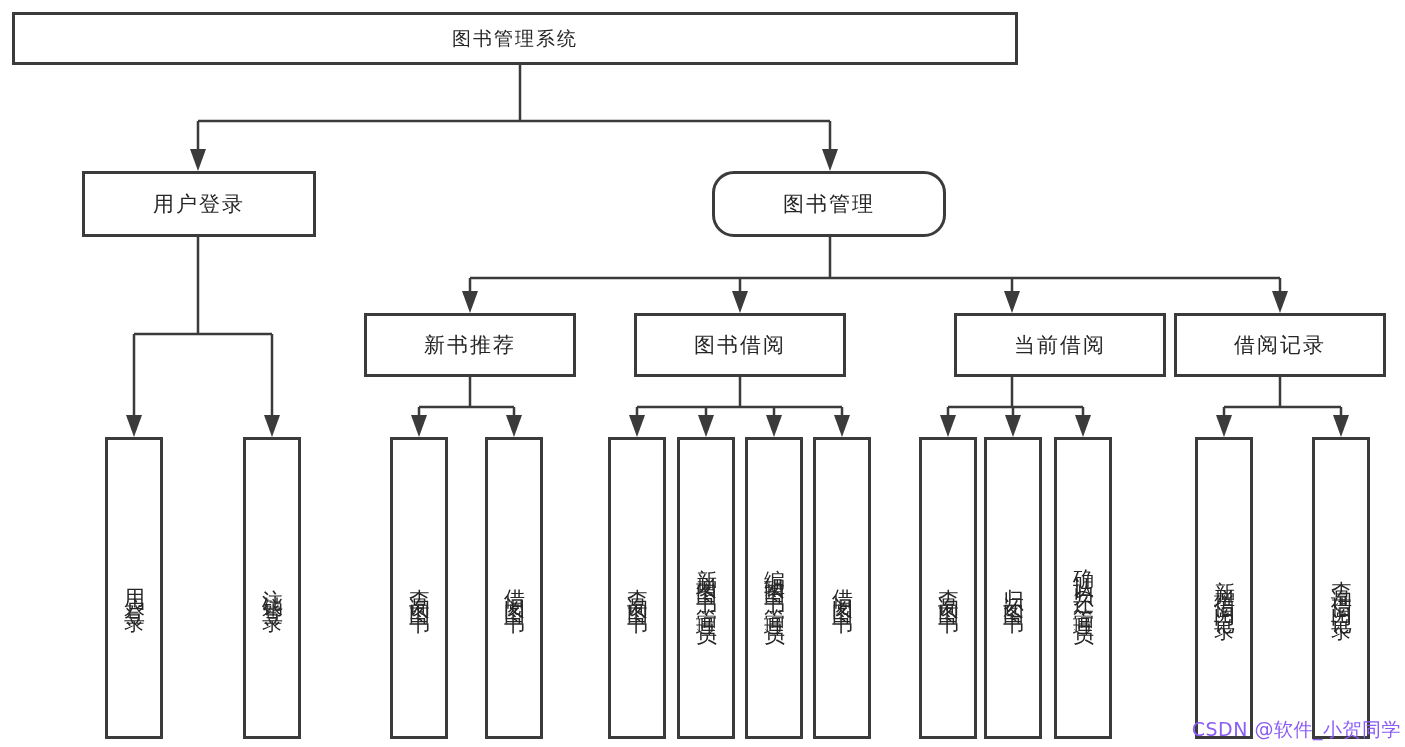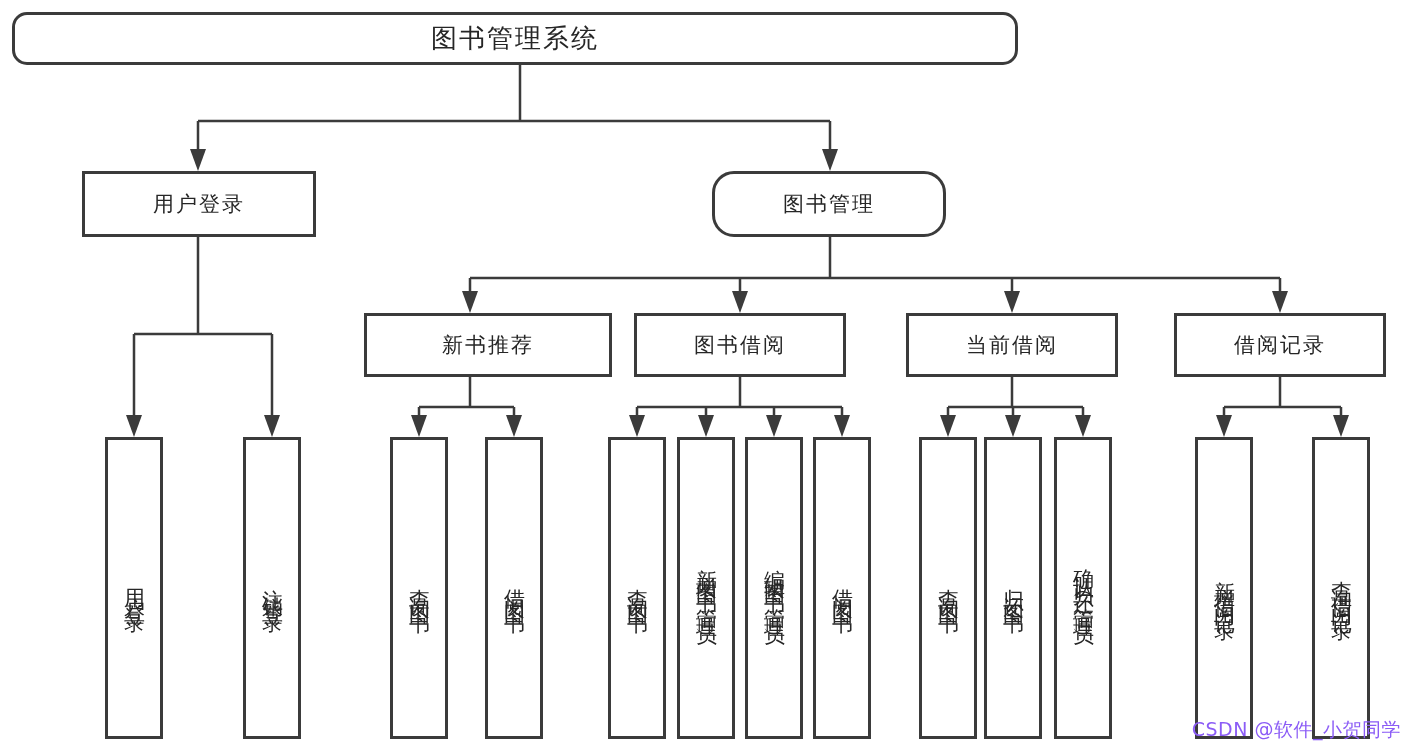--- a/index.html
+++ b/index.html
@@ -26,21 +26,21 @@
     position: absolute;
     box-sizing: border-box;
     border: 3px solid #3b3b3b;
     background: #ffffff;
     display: flex;
     align-items: center;
     justify-content: center;
     z-index: 2;
     color: #262626;
   }
-  .box.lvl1 { font-size: 26px; letter-spacing: 2px; border-radius: 15px; }
+  .box.lvl1 { font-size: 19px; letter-spacing: 2px; }
   .box.lvl2, .box.lvl3 { font-size: 21px; letter-spacing: 2px; }
   .vbox {
     position: absolute;
     box-sizing: border-box;
     border: 3px solid #3b3b3b;
     background: #ffffff;
     display: flex;
     align-items: center;
     justify-content: center;
     z-index: 2;
@@ -139,27 +139,27 @@
     <span>图书管理系统</span>
   </div>
 
   <div class="box lvl2" style="left:82px; top:171px; width:234px; height:66px;">
     <span>用户登录</span>
   </div>
   <div class="box lvl2" style="left:712px; top:171px; width:234px; height:66px;border-radius:22px;">
     <span>图书管理</span>
   </div>
 
-  <div class="box lvl3" style="left:364px; top:313px; width:248px; height:64px;justify-content:center;">
+  <div class="box lvl3" style="left:364px; top:313px; width:212px; height:64px;justify-content:center;">
     <span>新书推荐</span>
   </div>
   <div class="box lvl3" style="left:634px; top:313px; width:212px; height:64px;">
     <span>图书借阅</span>
   </div>
-  <div class="box lvl3" style="left:906px; top:313px; width:212px; height:64px;">
+  <div class="box lvl3" style="left:954px; top:313px; width:212px; height:64px;">
     <span>当前借阅</span>
   </div>
   <div class="box lvl3" style="left:1174px; top:313px; width:212px; height:64px;">
     <span>借阅记录</span>
   </div>
 
   <div class="vbox" style="left:105px;">
     <span class="vtext">用户登录</span>
   </div>
   <div class="vbox" style="left:243px;">

